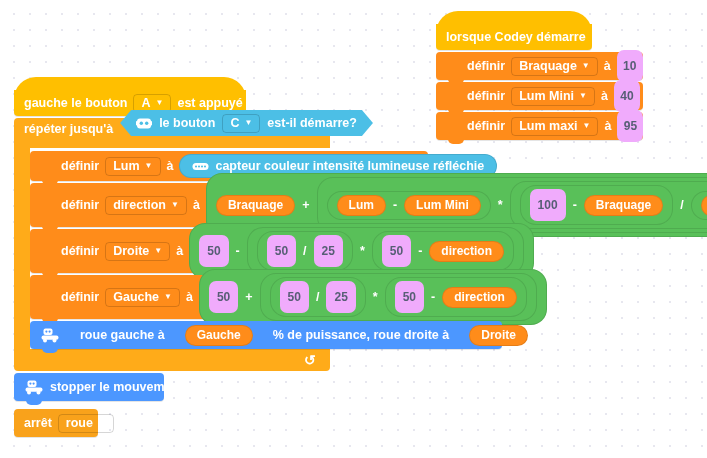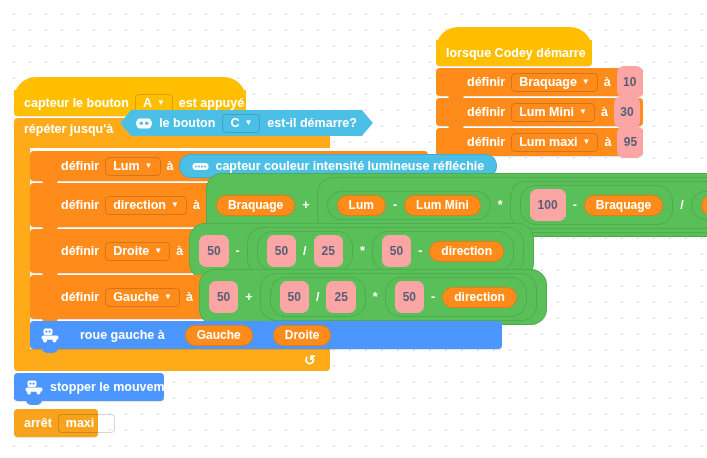--- a/index.html
+++ b/index.html
@@ -80,21 +80,21 @@
     padding:2px 7px;
     font-size:12.5px;font-weight:bold;color:#fff;
     background:transparent;
     height:19px;box-sizing:border-box;
     white-space:nowrap;
   }
   .caret{font-size:8px;line-height:1;}
 
   .numfield{
     display:inline-flex;align-items:center;justify-content:center;
-    background:#fca5a5;color:#575E75;
+    background:#f0abfc;color:#575E75;
     border-radius:7px;
     font-size:12px;font-weight:bold;
     min-width:26px;height:32px;padding:0 8px;
     box-sizing:border-box;
   }
 
   .varoval{
     display:inline-flex;align-items:center;justify-content:center;
     background:#FF8C1A;color:#fff;
     border:1px solid rgba(0,0,0,.10);
@@ -141,21 +141,21 @@
   
   .ico{display:inline-block;vertical-align:middle;line-height:0;}
 
   .static-txt{white-space:nowrap;}
 </style>
 </head>
 <body>
 
 <div class="canvas">
 
-  <div class="stack" style="left:436px;top:40px;text-align:right;">
+  <div class="stack" style="left:436px;top:24px;text-align:right;">
 
     <div class="hat" style="width:136px;">
       <span class="static-txt">lorsque Codey démarre</span>
     </div>
 
     <div class="cmd orange notch" style="margin-top:2px;width:166px;">
       <span class="static-txt">définir</span>
       <span class="dropdown">
         <span>Braquage</span>
         <span class="caret">▼</span>
@@ -164,39 +164,39 @@
       <span class="numfield">10</span>
     </div>
 
     <div class="cmd orange notch" style="margin-top:2px;width:166px;">
       <span class="static-txt">définir</span>
       <span class="dropdown">
         <span>Lum Mini</span>
         <span class="caret">▼</span>
       </span>
       <span class="static-txt">à</span>
-      <span class="numfield">30</span>
+      <span class="numfield">40</span>
     </div>
 
     <div class="cmd orange notch" style="margin-top:2px;width:166px;">
       <span class="static-txt">définir</span>
       <span class="dropdown">
         <span>Lum maxi</span>
         <span class="caret">▼</span>
       </span>
       <span class="static-txt">à</span>
       <span class="numfield">95</span>
     </div>
 
   </div>
 
   <div class="stack" style="left:14px;top:90px;">
 
     <div class="hat" style="width:calc(212px);">
-      <span class="static-txt">capteur le bouton</span>
+      <span class="static-txt">gauche le bouton</span>
       <span class="dropdown">
         <span>A</span>
         <span class="caret">▼</span>
       </span>
       <span class="static-txt">est appuyé</span>
     </div>
 
     <div class="cblock" style="margin-top:2px;">
 
       <div class="cblock-top" style="width:316px;box-sizing:border-box;">
@@ -342,20 +342,21 @@
                 <rect x="3.5" y="0.5" width="9" height="6.5" rx="2" fill="#fff"></rect>
                 <circle cx="6.4" cy="3.6" r="1.1" fill="#4C97FF"></circle>
                 <circle cx="9.6" cy="3.6" r="1.1" fill="#4C97FF"></circle>
                 <rect x="1.5" y="7.5" width="17" height="4.2" rx="2" fill="#fff"></rect>
                 <circle cx="5" cy="12.6" r="2" fill="#fff"></circle>
                 <circle cx="14.5" cy="12.6" r="2" fill="#fff"></circle>
               </svg>
             </span>
             <span class="static-txt">roue gauche à</span>
             <span class="varoval on-blue">Gauche</span>
+            <span class="static-txt">% de puissance, roue droite à</span>
             <span class="varoval on-blue">Droite</span>
           </div>
 
         </div>
       </div>
 
       <div class="cblock-bottom" style="width:316px;box-sizing:border-box;">
         <span class="loop-arrow">↻</span>
       </div>
     </div>
@@ -370,20 +371,20 @@
           <circle cx="5" cy="12.6" r="2" fill="#fff"></circle>
           <circle cx="14.5" cy="12.6" r="2" fill="#fff"></circle>
         </svg>
       </span>
       <span class="static-txt">stopper le mouvement</span>
     </div>
 
     <div class="cmd orange-dark" style="margin-top:8px;width:84px;box-sizing:border-box;">
       <span class="static-txt">arrêt</span>
       <span class="dropdown">
-        <span>maxi</span>
+        <span>roue</span>
         <span class="caret">▼</span>
       </span>
     </div>
 
   </div>
 
 </div>
 
 </body></html>

